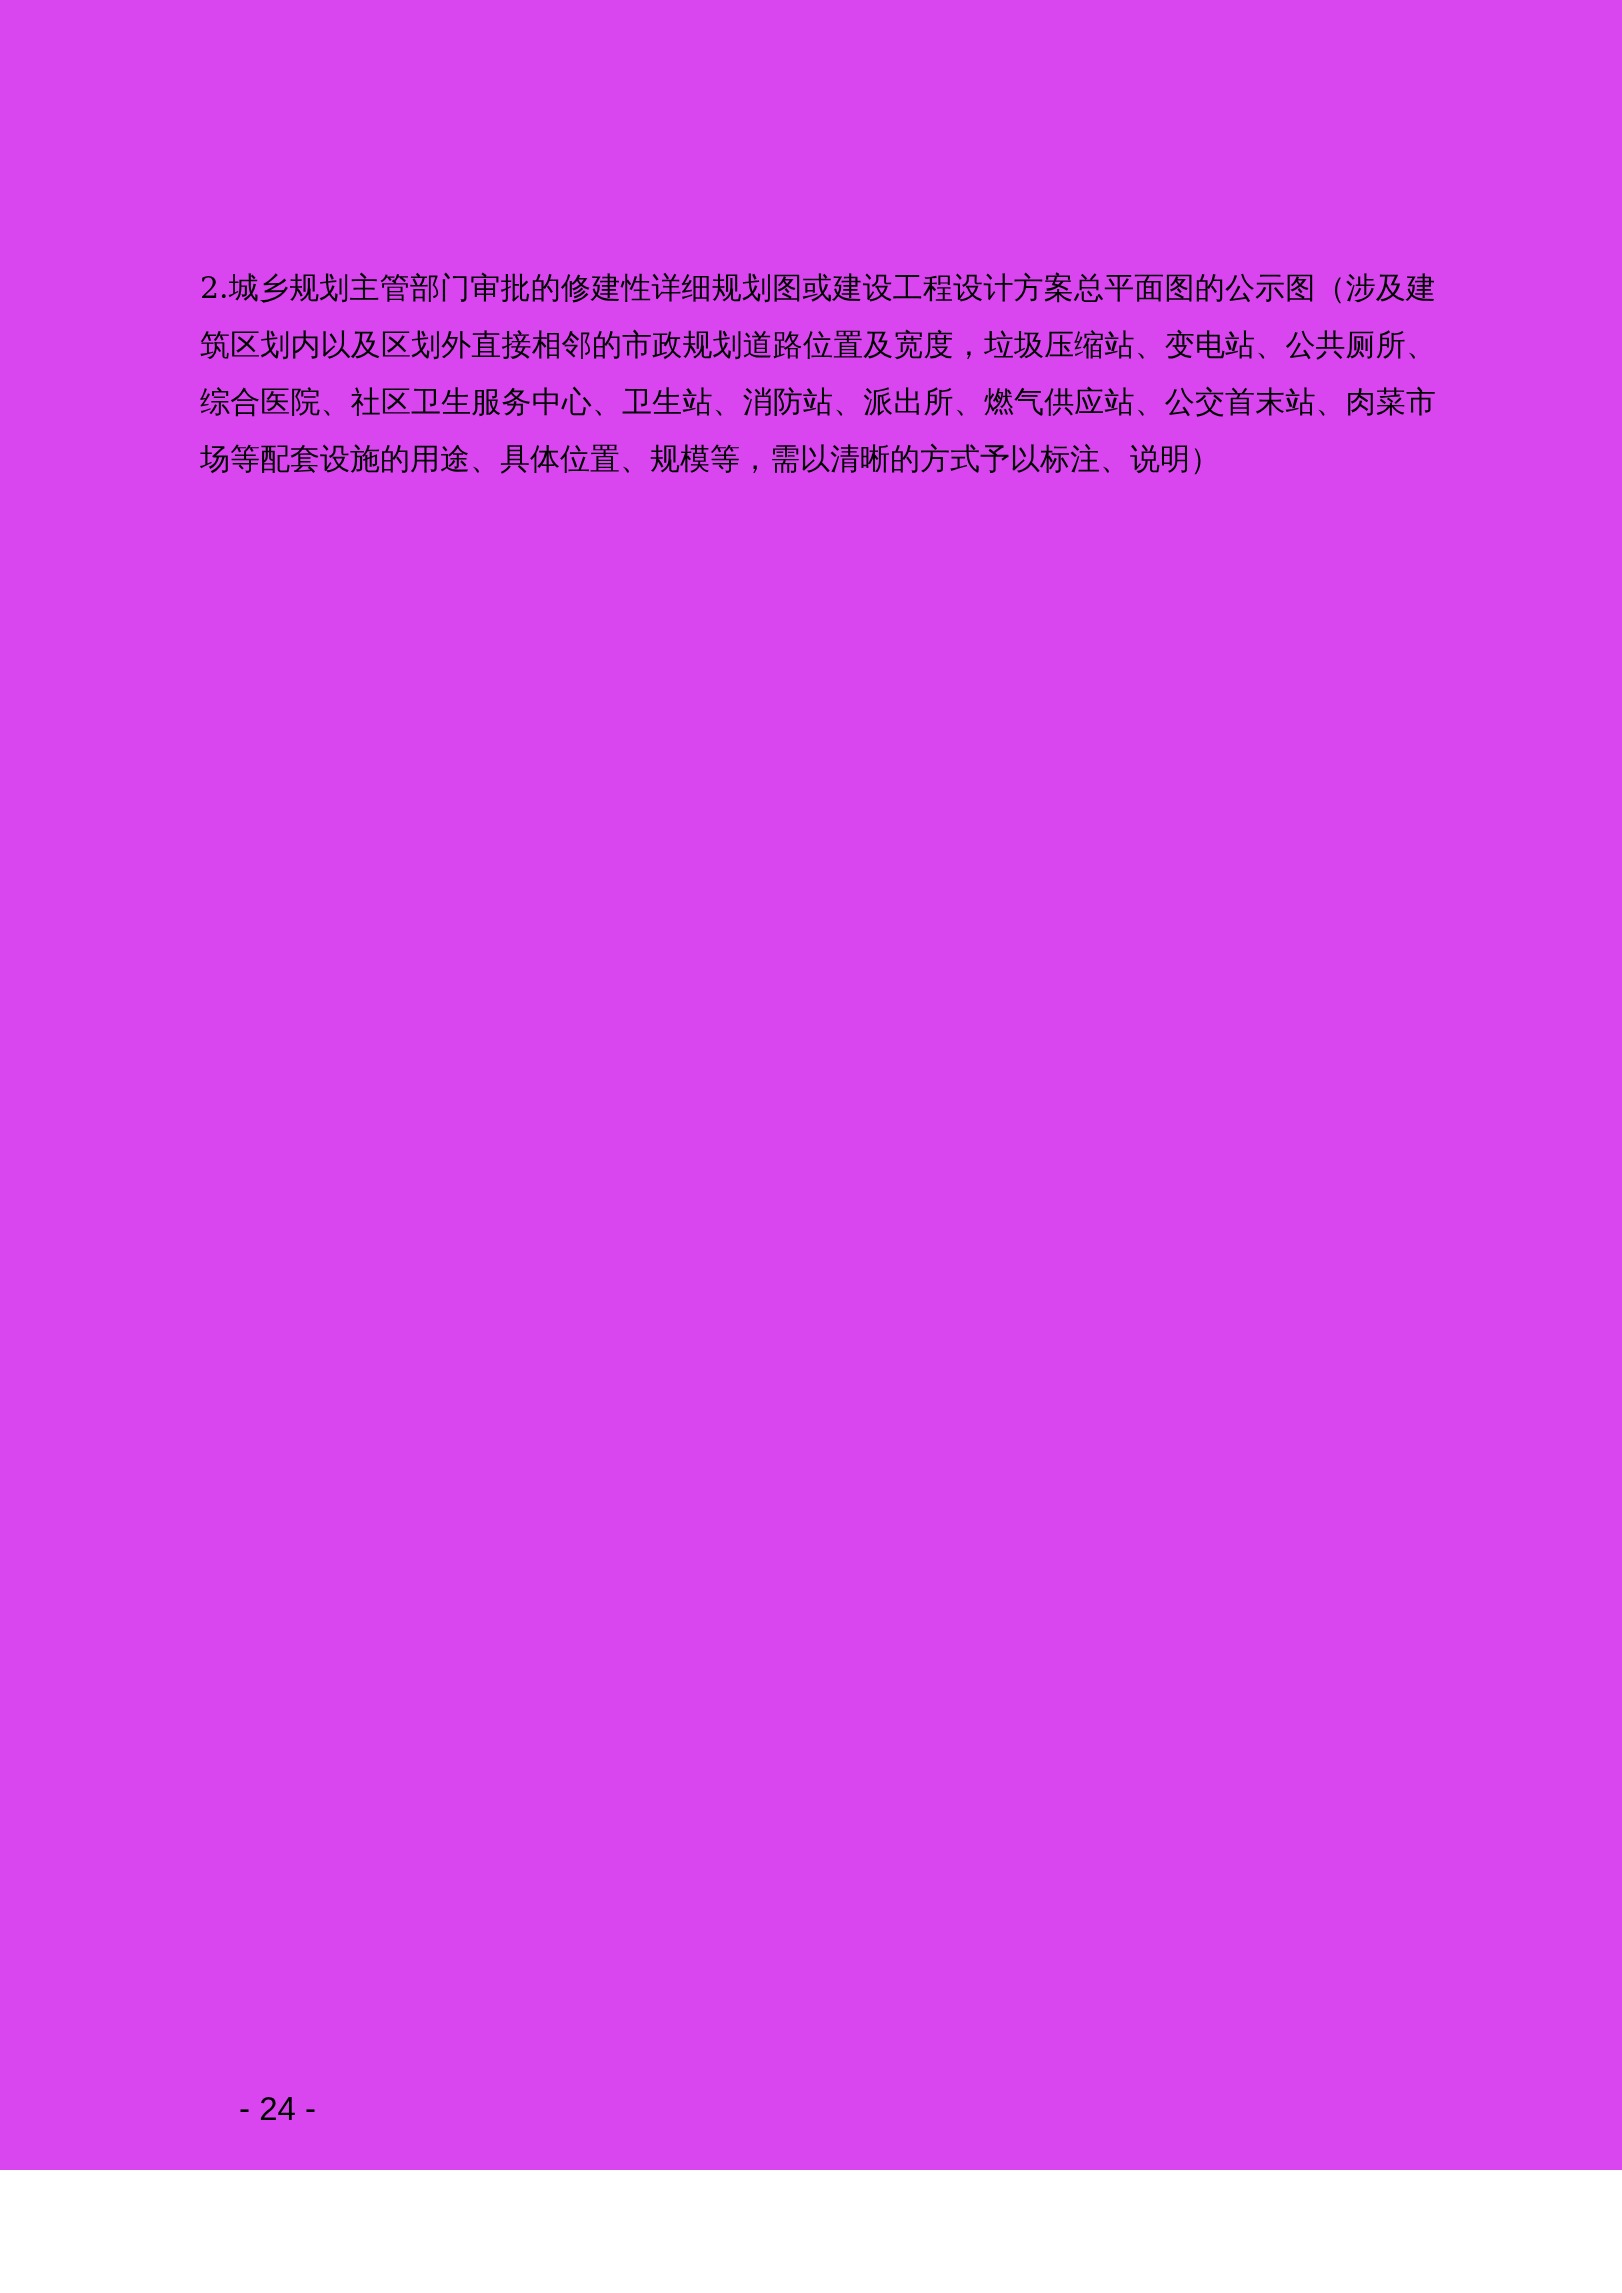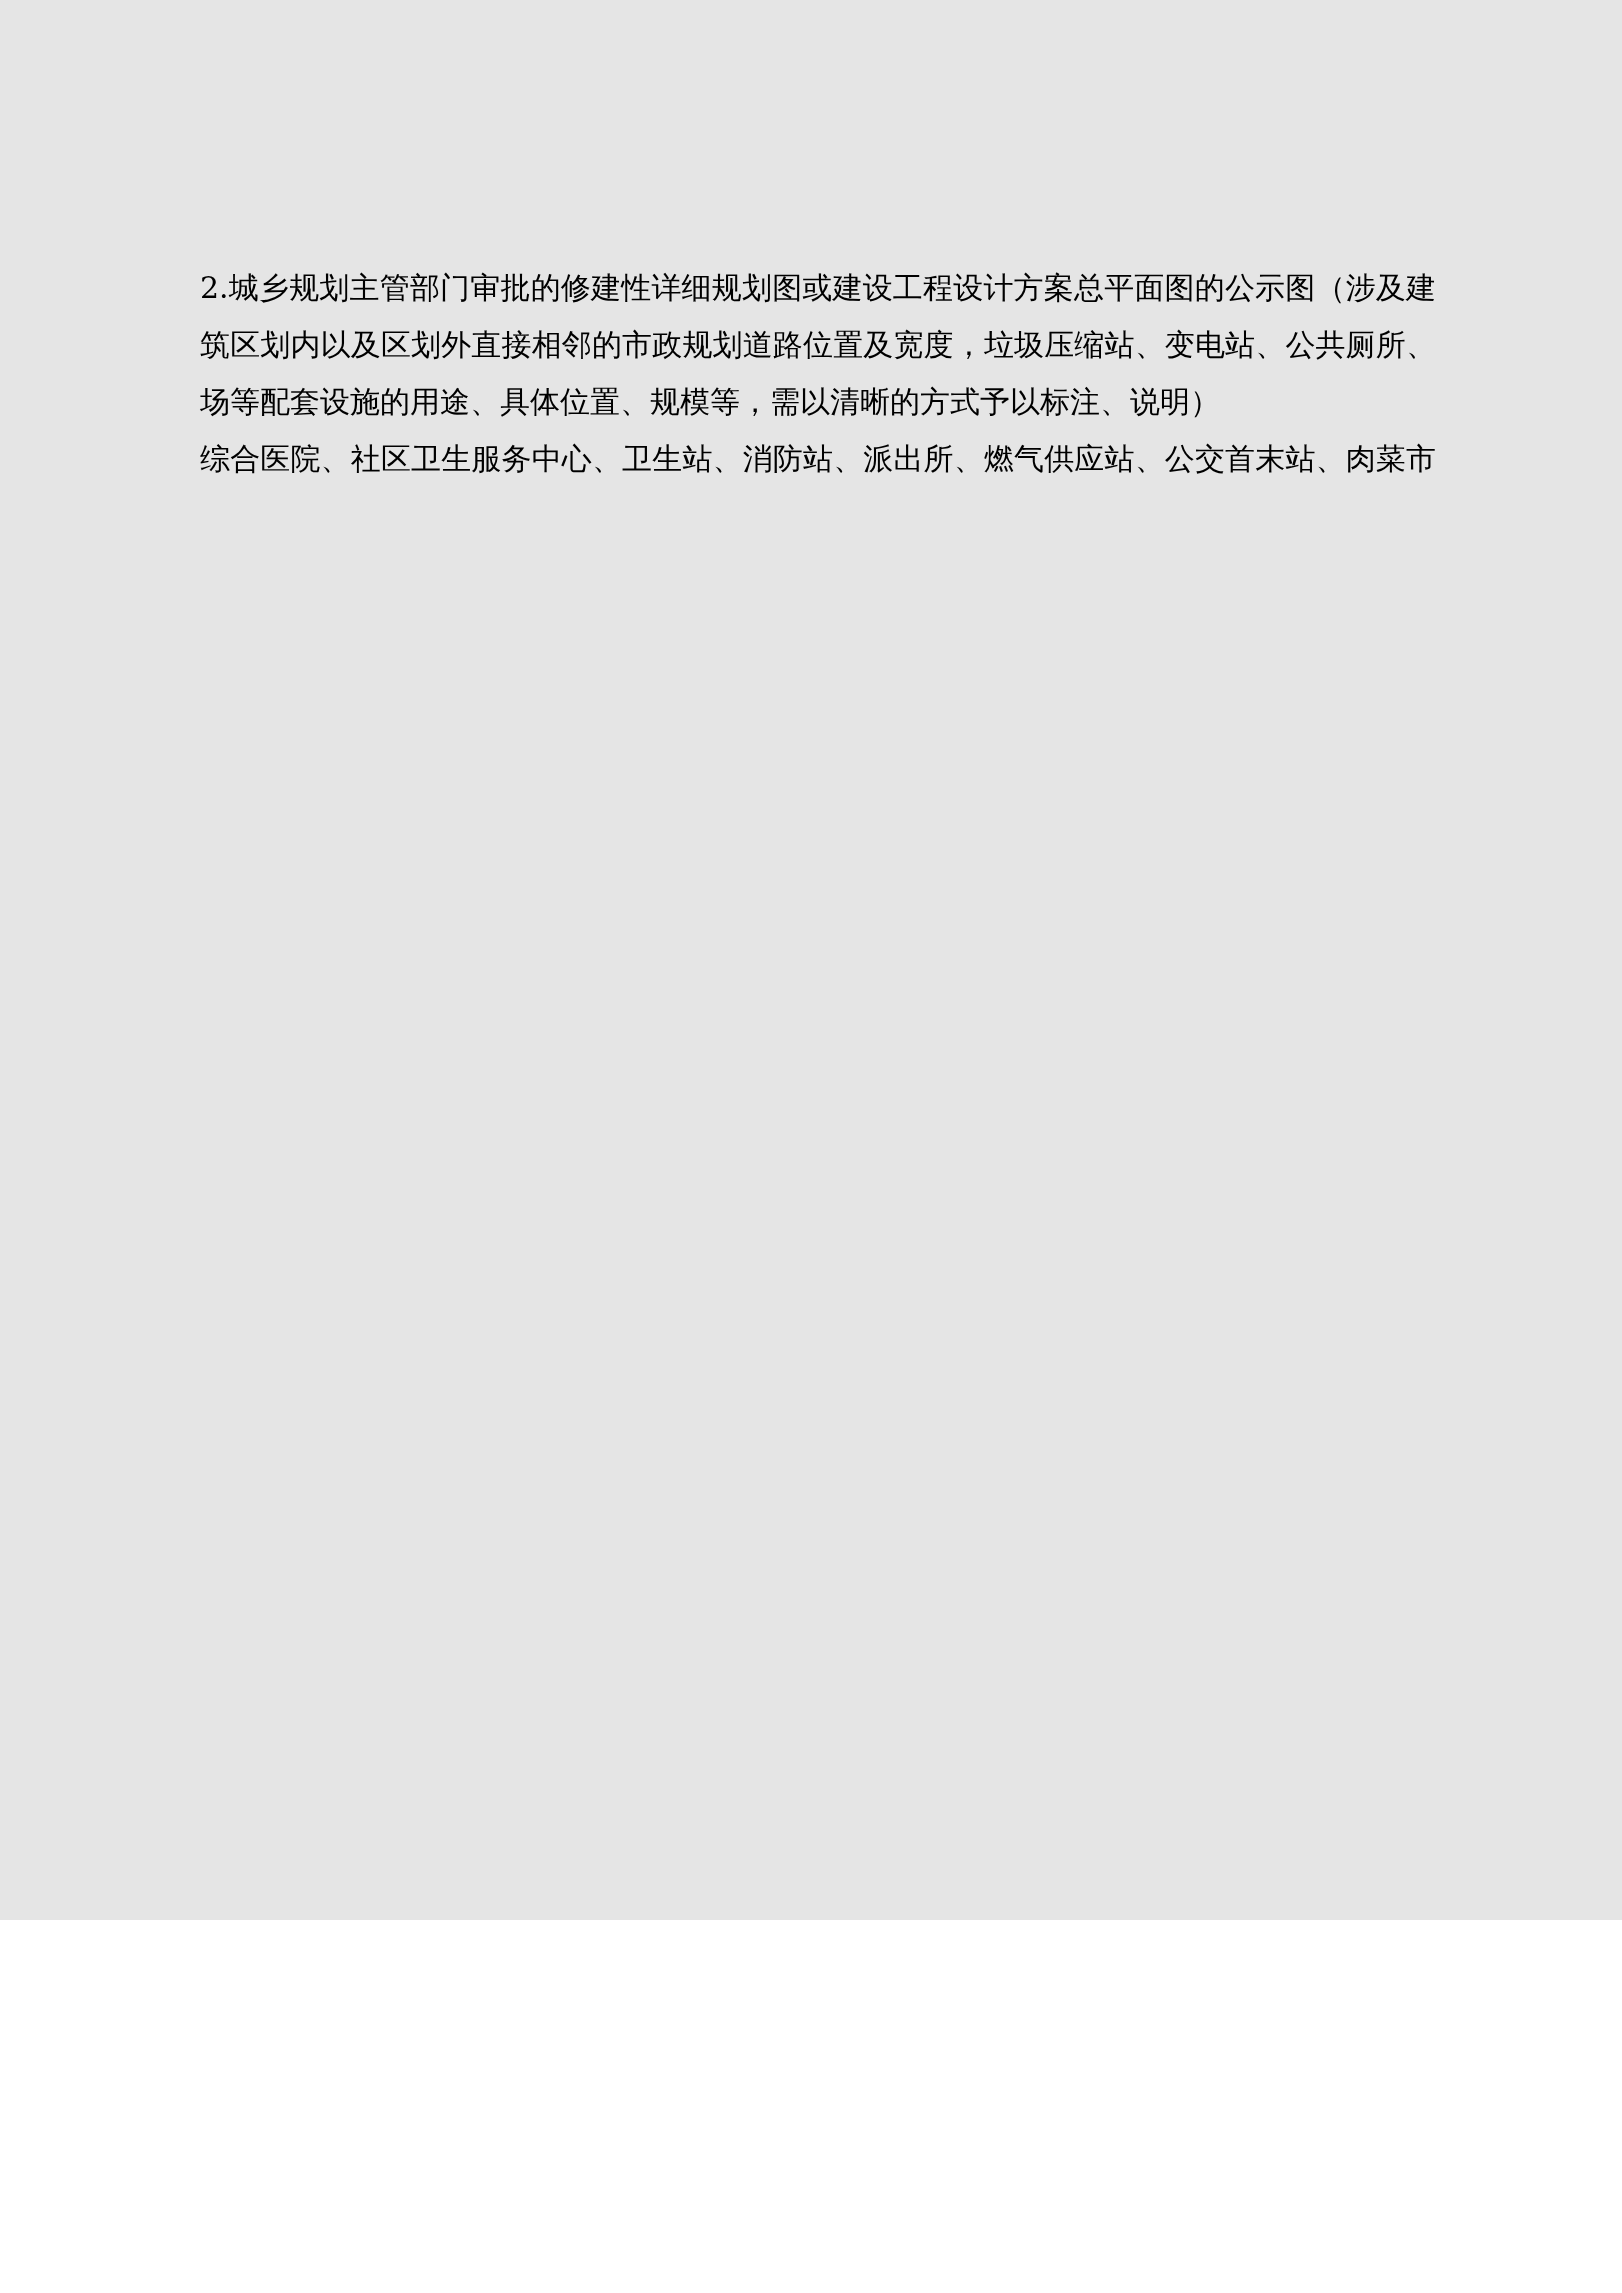--- a/index.html
+++ b/index.html
@@ -3,22 +3,22 @@
 <meta charset="utf-8">
 <style>
   html, body {
     margin: 0;
     padding: 0;
     background: #ffffff;
   }
   .page {
     position: relative;
     width: 1623px;
-    height: 1920px;
-    background: #e5e5e5;
+    height: 2170px;
+    background: #d946ef;
     overflow: hidden;
   }
   .body-paragraph {
     position: absolute;
     left: 200px;
     top: 259px;
     width: 1236px;
     color: #000000;
     font-family: "DejaVu Serif", "Liberation Serif", serif;
     font-size: 30px;
@@ -44,20 +44,20 @@
   }
 </style>
 </head>
 <body>
 
 <div class="page">
 
   <div class="body-paragraph">
     <div class="para-line justified">2.城乡规划主管部门审批的修建性详细规划图或建设工程设计方案总平面图的公示图（涉及建</div>
     <div class="para-line justified">筑区划内以及区划外直接相邻的市政规划道路位置及宽度，垃圾压缩站、变电站、公共厕所、</div>
+    <div class="para-line justified">综合医院、社区卫生服务中心、卫生站、消防站、派出所、燃气供应站、公交首末站、肉菜市</div>
     <div class="para-line">场等配套设施的用途、具体位置、规模等，需以清晰的方式予以标注、说明）</div>
-    <div class="para-line justified">综合医院、社区卫生服务中心、卫生站、消防站、派出所、燃气供应站、公交首末站、肉菜市</div>
   </div>
 
   <div class="page-number">- 24 -</div>
 
 </div>
 
 
 </body></html>

